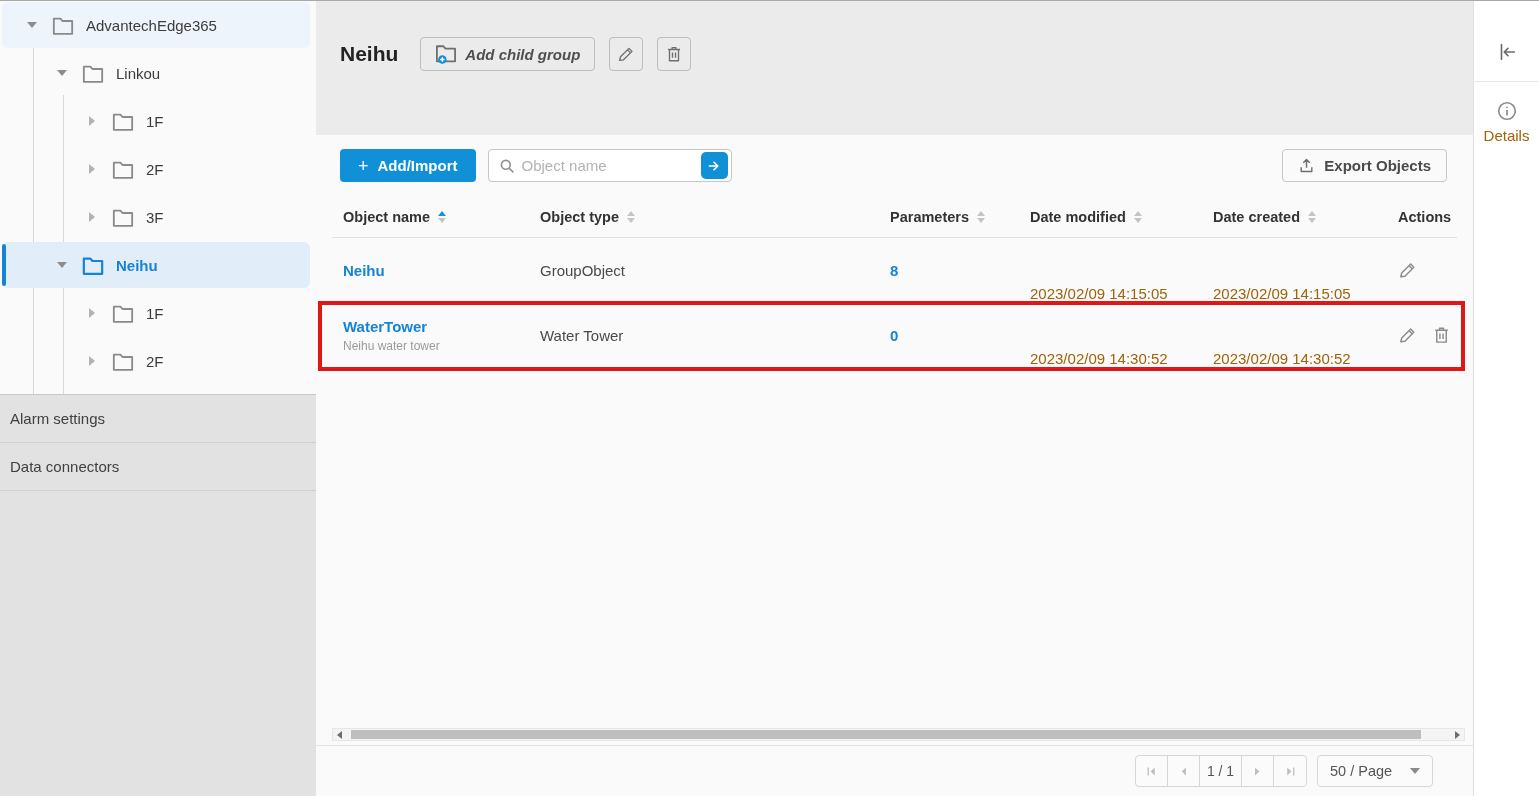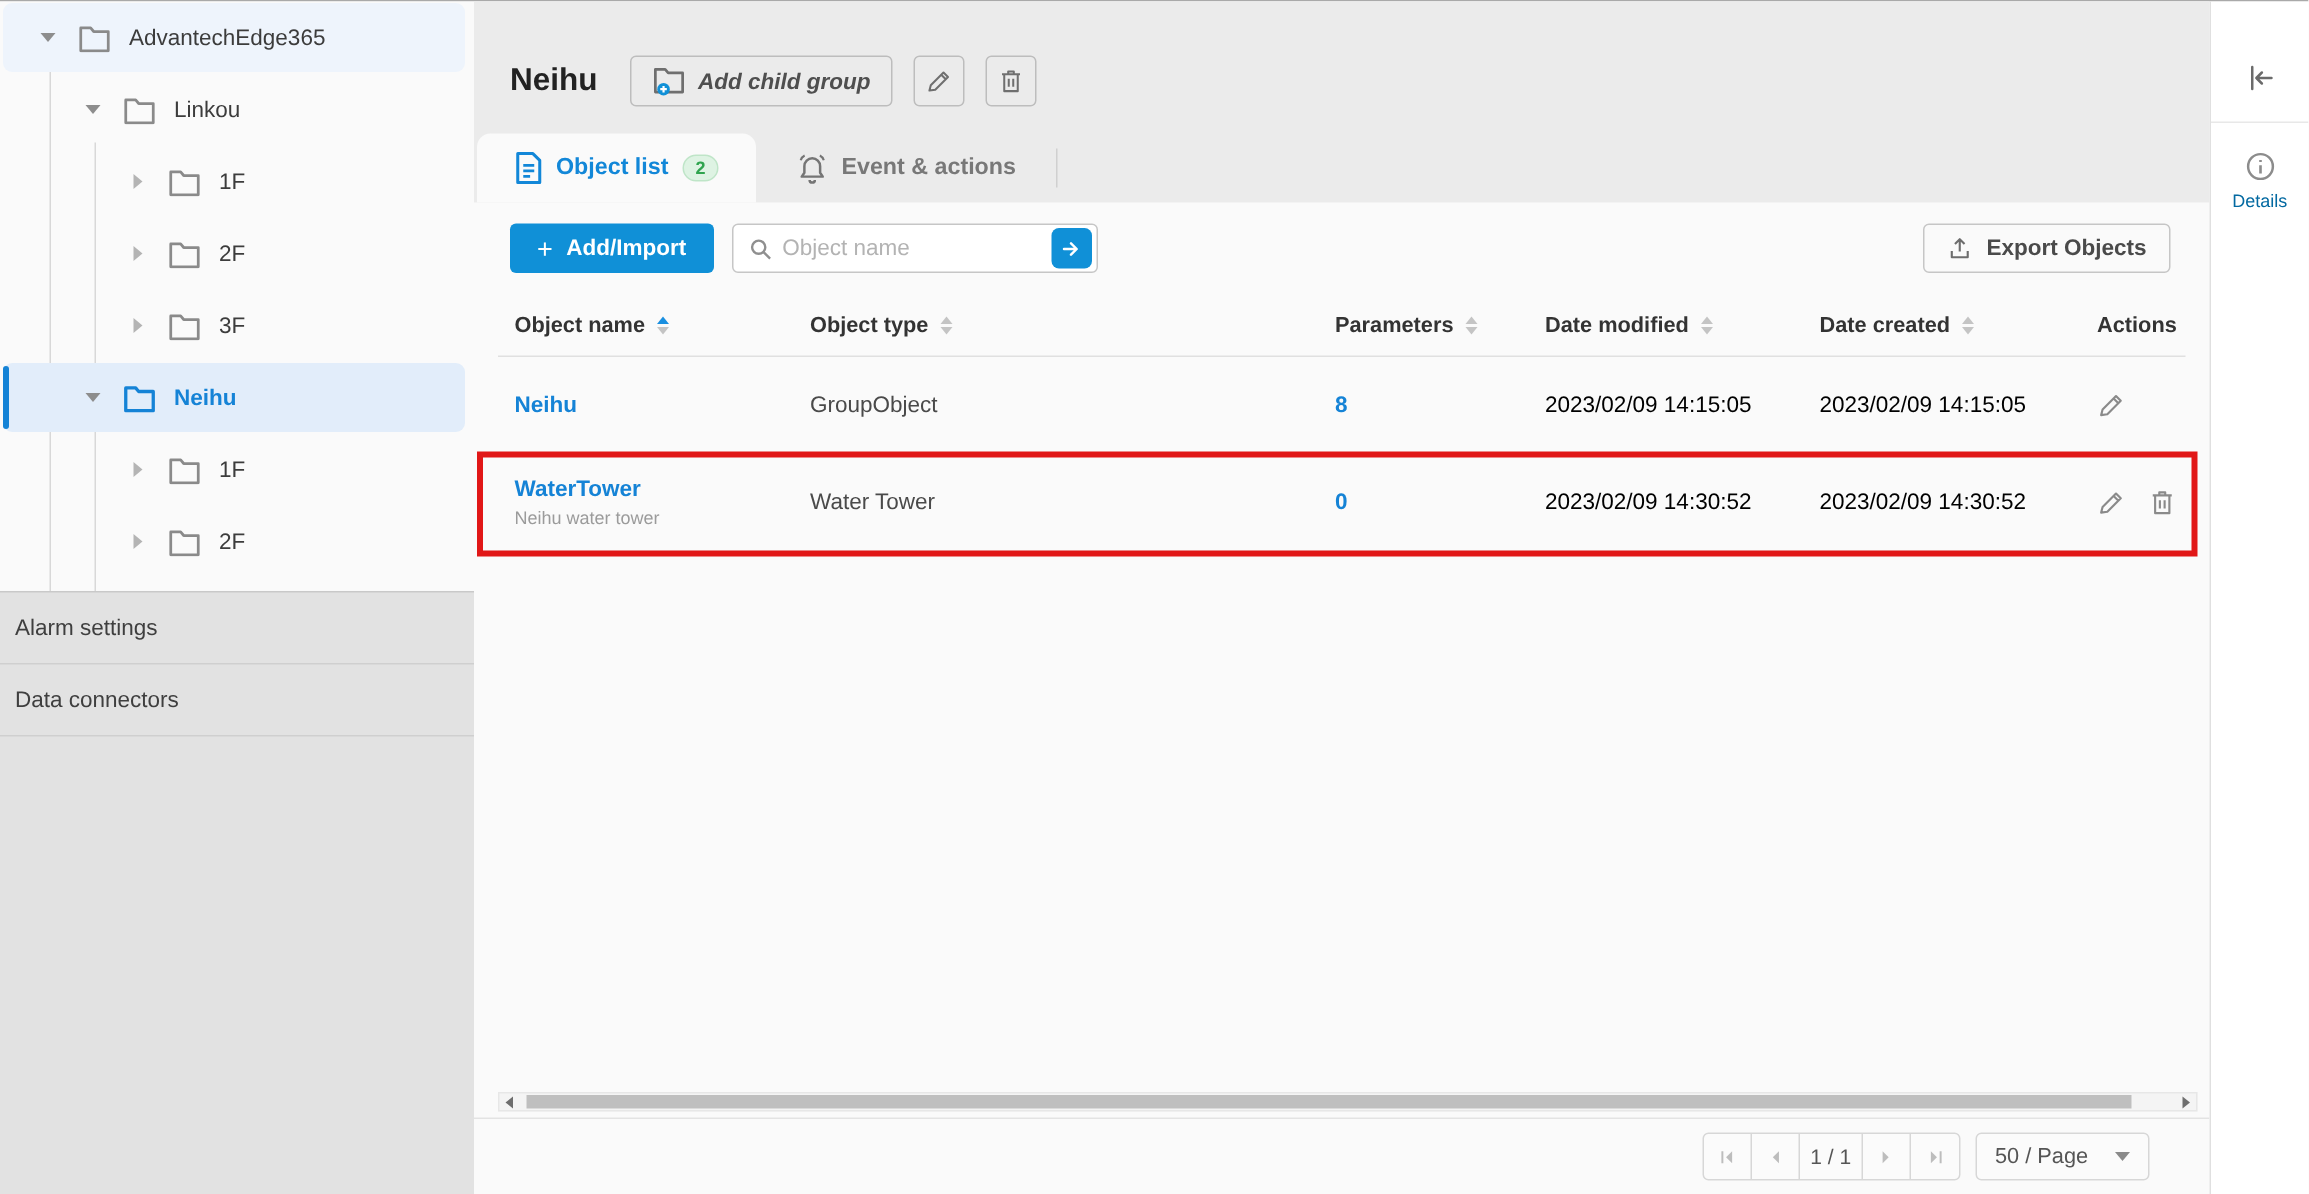--- a/index.html
+++ b/index.html
@@ -60,21 +60,21 @@
   .table { margin:14px 16px 0 16px; }
   .thead { position:relative; height:42px; border-bottom:1px solid #e0e0e0; }
   .th { position:absolute; top:0; bottom:0; display:flex; align-items:center; font-size:14.5px; font-weight:700; color:#333; cursor:pointer; }
   .trow { position:relative; height:65px; border-bottom:1px solid #ededed; }
   .td { position:absolute; top:50%; transform:translateY(-50%); font-size:15px; color:#4a4a4a; }
   .c-name { left:11px; } .c-type { left:208px; } .c-params { left:558px; }
   .c-mod { left:698px; } .c-crt { left:881px; } .c-act { left:1066px; }
   .obj-link { color:#1583d6; font-weight:700; font-size:15px; text-decoration:none; cursor:pointer; }
   .obj-sub { font-size:12px; color:#9b9b9b; margin-top:4px; }
   .param-val { color:#1583d6; font-weight:700; }
-  .date-val { color:#000000; }
+  .date-val { color:#a16207;margin-top:23px; }
   .row-actions { display:flex; gap:15px; align-items:center; }
   .act-icon { cursor:pointer; display:flex; }
   .sorter { display:inline-flex; flex-direction:column; gap:2px; margin-left:8px; }
   .tri-up { width:0; height:0; border-left:4px solid transparent; border-right:4px solid transparent; border-bottom:5px solid #c4c4c4; }
   .tri-down { width:0; height:0; border-left:4px solid transparent; border-right:4px solid transparent; border-top:5px solid #c4c4c4; }
   .tri-up.active { border-bottom-color:#1a8fe0; }
 
   .red-box { position:absolute; left:2px; top:166px; width:1147px; height:70px; border:4px solid #e11717; z-index:5; pointer-events:none; }
 
   .hscroll { position:absolute; left:16px; top:593px; width:1133px; height:13px; background:#f4f4f4; border:1px solid #e7e7e7; }
@@ -89,21 +89,21 @@
   .pager-cell { width:32px; display:flex; align-items:center; justify-content:center; border-right:1px solid #d7d7d7; cursor:pointer; }
   .pager-cell.pages { width:42px; font-size:14px; color:#555; cursor:default; }
   .pager-cell:last-child { border-right:none; }
   .page-size { width:116px; height:32px; border:1px solid #d7d7d7; border-radius:4px; background:#fbfbfb; display:flex; align-items:center; justify-content:space-between; padding:0 12px; font-size:14.5px; color:#555; cursor:pointer; }
   .caret-dn-sm { width:0; height:0; border-left:5px solid transparent; border-right:5px solid transparent; border-top:6px solid #8a8a8a; }
 
   
   .right-panel { position:absolute; right:0; top:0; width:66px; height:795px; background:#fff; border-left:1px solid #e0e0e0; }
   .collapse-area { height:81px; display:flex; align-items:center; justify-content:center; padding-top:22px; border-bottom:1px solid #e8e8e8; cursor:pointer; }
   .details-area { padding-top:18px; display:flex; flex-direction:column; align-items:center; gap:5px; cursor:pointer; }
-  .details-label { font-size:12px; color:#0369a1; }
+  .details-label { font-size:15px; color:#a16207; }
 </style>
 </head>
 <body>
 
 <div class="app">
 
   <div class="left-panel">
     <div class="tree">
 
       <div class="tree-row lvl0 hovered">
@@ -244,43 +244,20 @@
 
         <button class="hbtn icon-only">
           <span style="display:flex;">
             <svg width="18" height="18" viewBox="0 0 24 24">
                 <path d="M4 6h16M9.5 6V3.5h5V6M6 6v15h12V6M10 10v7M14 10v7" fill="none" stroke="#6f6f6f" stroke-width="1.8" stroke-linejoin="round"></path>
               </svg>
           </span>
         </button>
       </div>
 
-      <div class="tabs">
-        <div class="tab active">
-          <span style="display:flex;">
-            <svg width="19" height="22" viewBox="0 0 20 24">
-              <path d="M2 1.5h11l5 5V22.5H2z" fill="none" stroke="#1287d8" stroke-width="2.2" stroke-linejoin="round"></path>
-              <path d="M6 10h8M6 14h8M6 18h5" stroke="#1287d8" stroke-width="2"></path>
-            </svg>
-          </span>
-          <span class="tab-label">Object list</span>
-          <span class="tab-badge">2</span>
-        </div>
-        <div class="tab inactive">
-          <span style="display:flex;">
-            <svg width="21" height="21" viewBox="0 0 24 24">
-              <path d="M12 4a6 6 0 0 1 6 6v5l2 3H4l2-3v-5a6 6 0 0 1 6-6z" fill="none" stroke="#757575" stroke-width="1.9" stroke-linejoin="round"></path>
-              <path d="M10 20.5a2 2 0 0 0 4 0" fill="none" stroke="#757575" stroke-width="1.9"></path>
-              <path d="M3.2 5.5C3.7 3.8 4.8 2.6 6.2 1.9M20.8 5.5c-.5-1.7-1.6-2.9-3-3.6" fill="none" stroke="#757575" stroke-width="1.6"></path>
-            </svg>
-          </span>
-          <span class="tab-label">Event &amp; actions</span>
-        </div>
-        <div class="tab-divider"></div>
-      </div>
     </div>
 
     <div class="content">
 
       <div class="toolbar">
         <button class="btn-primary">
           <span class="plus">+</span>
           <span class="lbl">Add/Import</span>
         </button>
 

